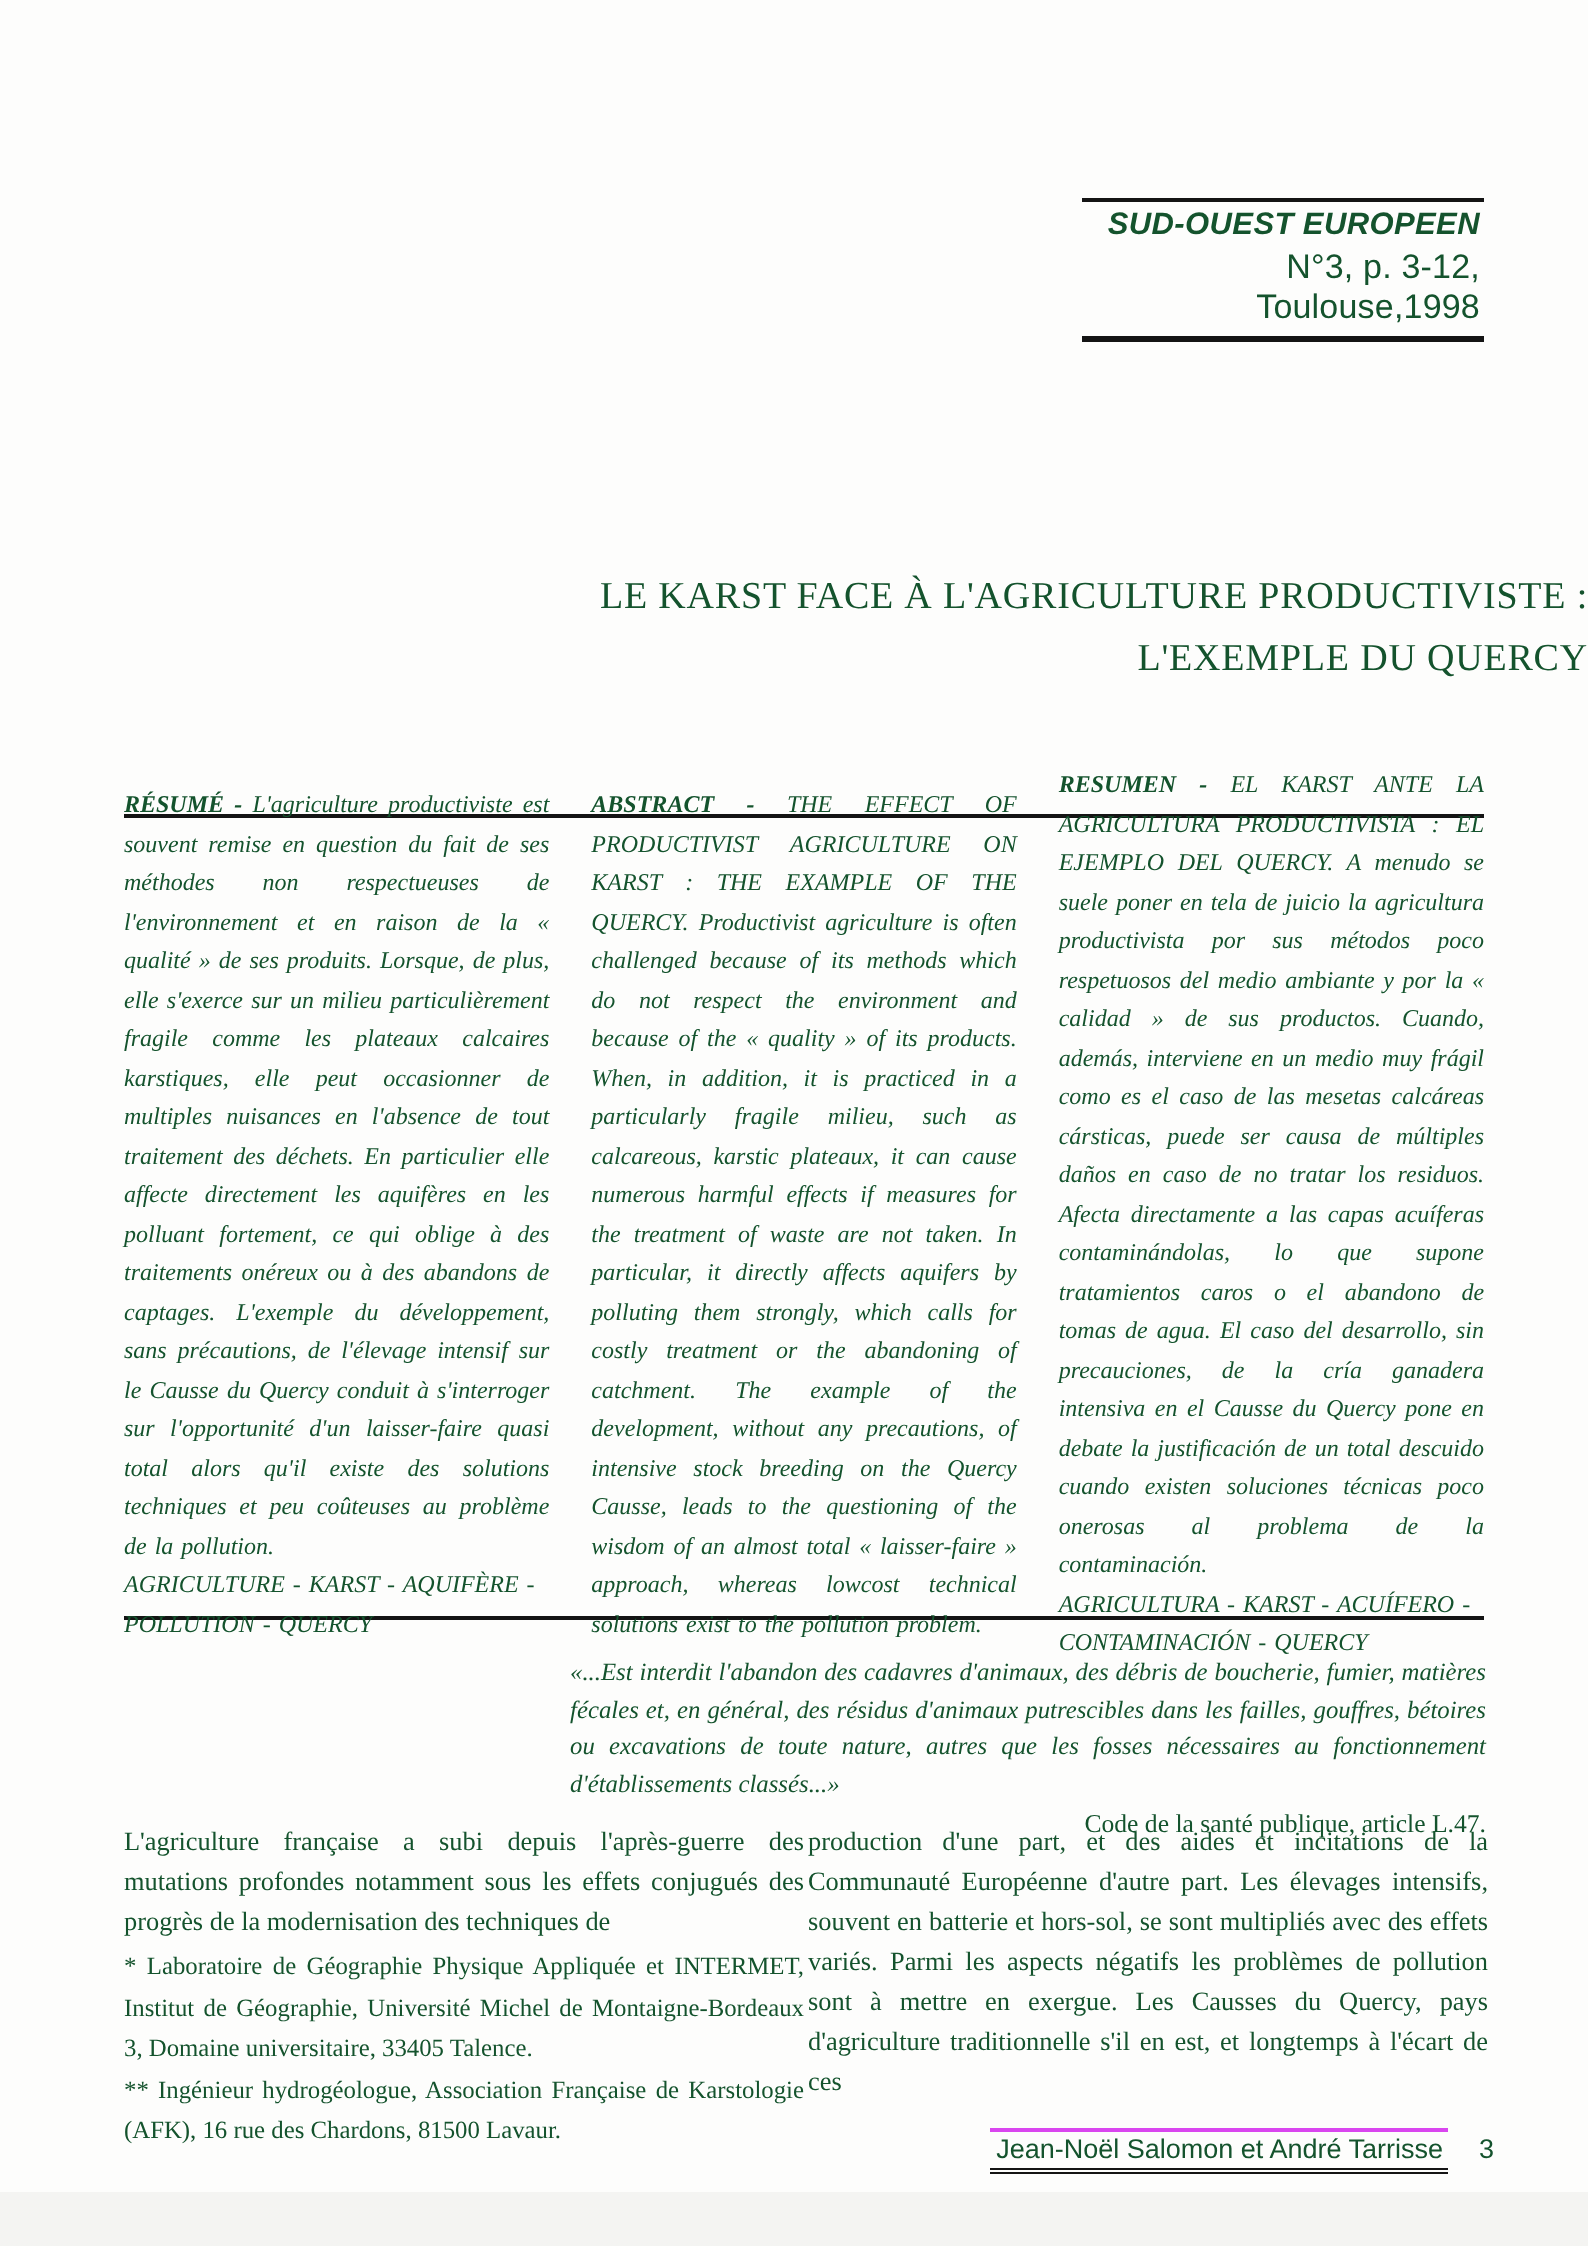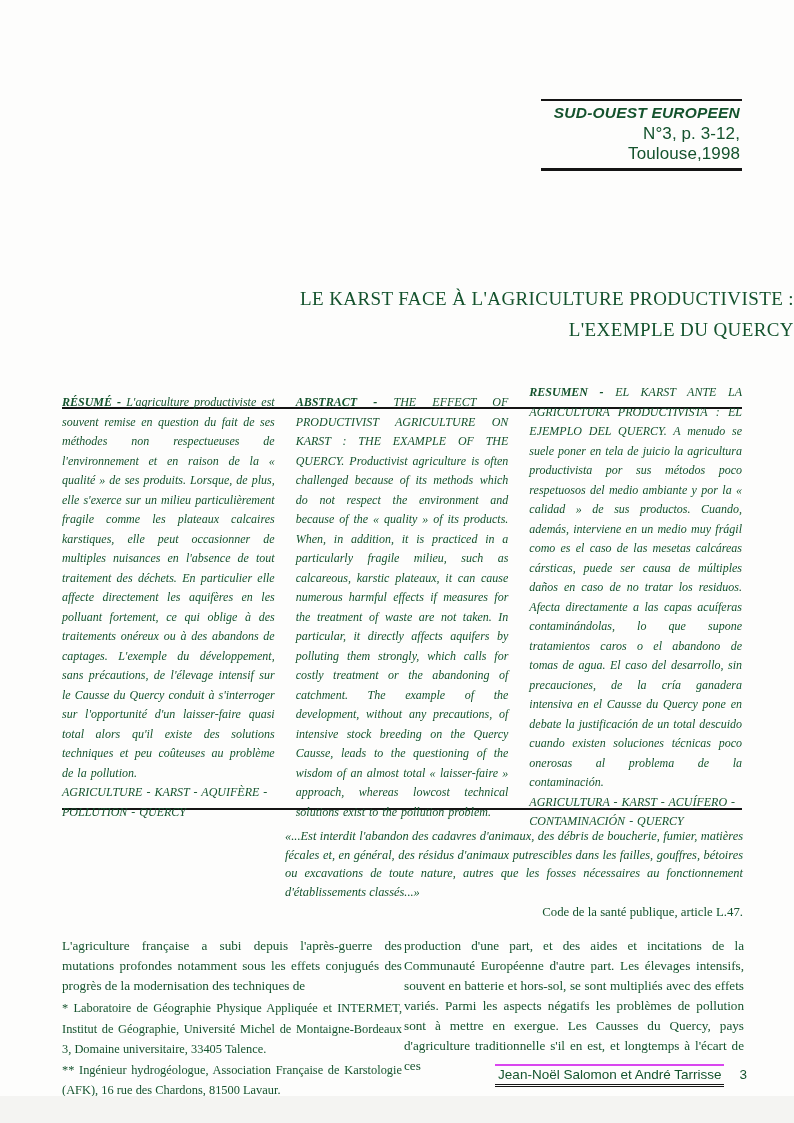--- a/index.html
+++ b/index.html
@@ -47,21 +47,21 @@
   .abs-keywords { margin-top:auto; text-align:left; }
 
   
   .epigraph {
     position:absolute; top:827px; left:285px; width:458px;
     font-style:italic; font-size:12.4px; line-height:18.6px; text-align:justify;
   }
   .epigraph-source { font-style:normal; text-align:right; margin-top:2px; font-size:12.8px; }
 
   
-  .main-col { position:absolute; top:911px; width:340px; font-size:13.2px; line-height:20px; text-align:justify;margin-top:25px; }
+  .main-col { position:absolute; top:911px; width:340px; font-size:13.2px; line-height:20px; text-align:justify; }
   .main-col.left  { left:62px; }
   .main-col.right { left:404px; }
   .footnotes { margin-top:2px; font-size:12.4px; line-height:20.5px; text-align:justify; }
 
   
   .footer {
     position:absolute; top:1064px; right:47px;
     display:flex; align-items:flex-start; gap:15px;
     font-family:"Liberation Sans", sans-serif; font-size:13.5px;
   }

